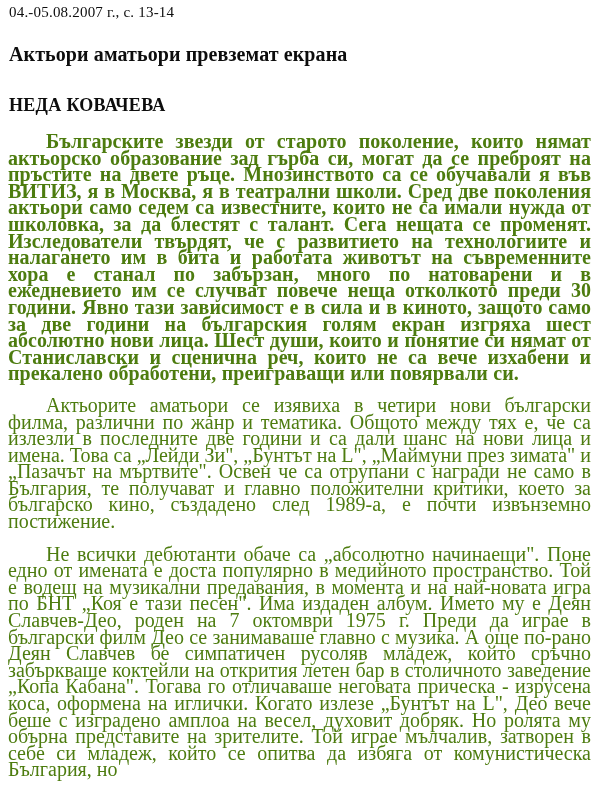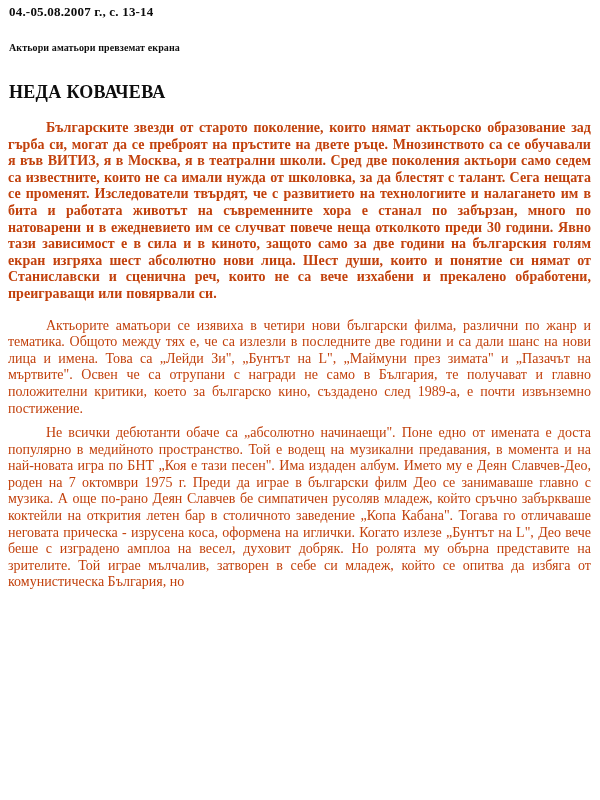--- a/index.html
+++ b/index.html
@@ -66,32 +66,32 @@
     background: #5a0f0c;
     background-image: linear-gradient(90deg,
         #5a0f0c 0, #5a0f0c 3px, #c9241d 3px, #c9241d 5px);
     background-size: 6px 100%;
   }
 
   
   .dateline {
     margin: 4px 0 0 1px;
     font-family: "Liberation Serif", "DejaVu Serif", serif;
-    font-weight: 700;
-    font-size: 13px;
+    font-weight: 400;
+    font-size: 15px;
     letter-spacing: 0.2px;
     color: #0d0d0d;
   }
 
   
   .headline {
     margin: 22px 0 0 1px;
     font-family: "Liberation Serif", "DejaVu Serif", serif;
     font-weight: 700;
-    font-size: 10px;
+    font-size: 20px;
     letter-spacing: 0.1px;
     color: #0d0d0d;
   }
 
   
   .byline {
     margin: 29px 0 0 1px;
     font-family: "Liberation Serif", "DejaVu Serif", serif;
     font-weight: 700;
     font-size: 18px;
@@ -100,36 +100,36 @@
   }
 
   
   .article {
     margin-top: 17px;
   }
   .para {
     margin: 0;
     text-align: justify;
     text-justify: inter-word;
-    font-size: 14px;
+    font-size: 20px;
     line-height: 16.6px;
     text-indent: 38px;
-    color: #c2410c;
+    color: #4d7c0f;
     hyphens: none;
   }
   .para.lead {
     font-weight: 700;
     letter-spacing: 0.05px;
     word-spacing: 0.4px;
   }
   .para.body {
     font-weight: 400;
   }
   .para + .para {
-    margin-top: 8px;
+    margin-top: 16px;
   }
   .para.gap {
     margin-top: 15px;
   }
 </style>
 </head>
 <body>
 
 <div class="page">
 

